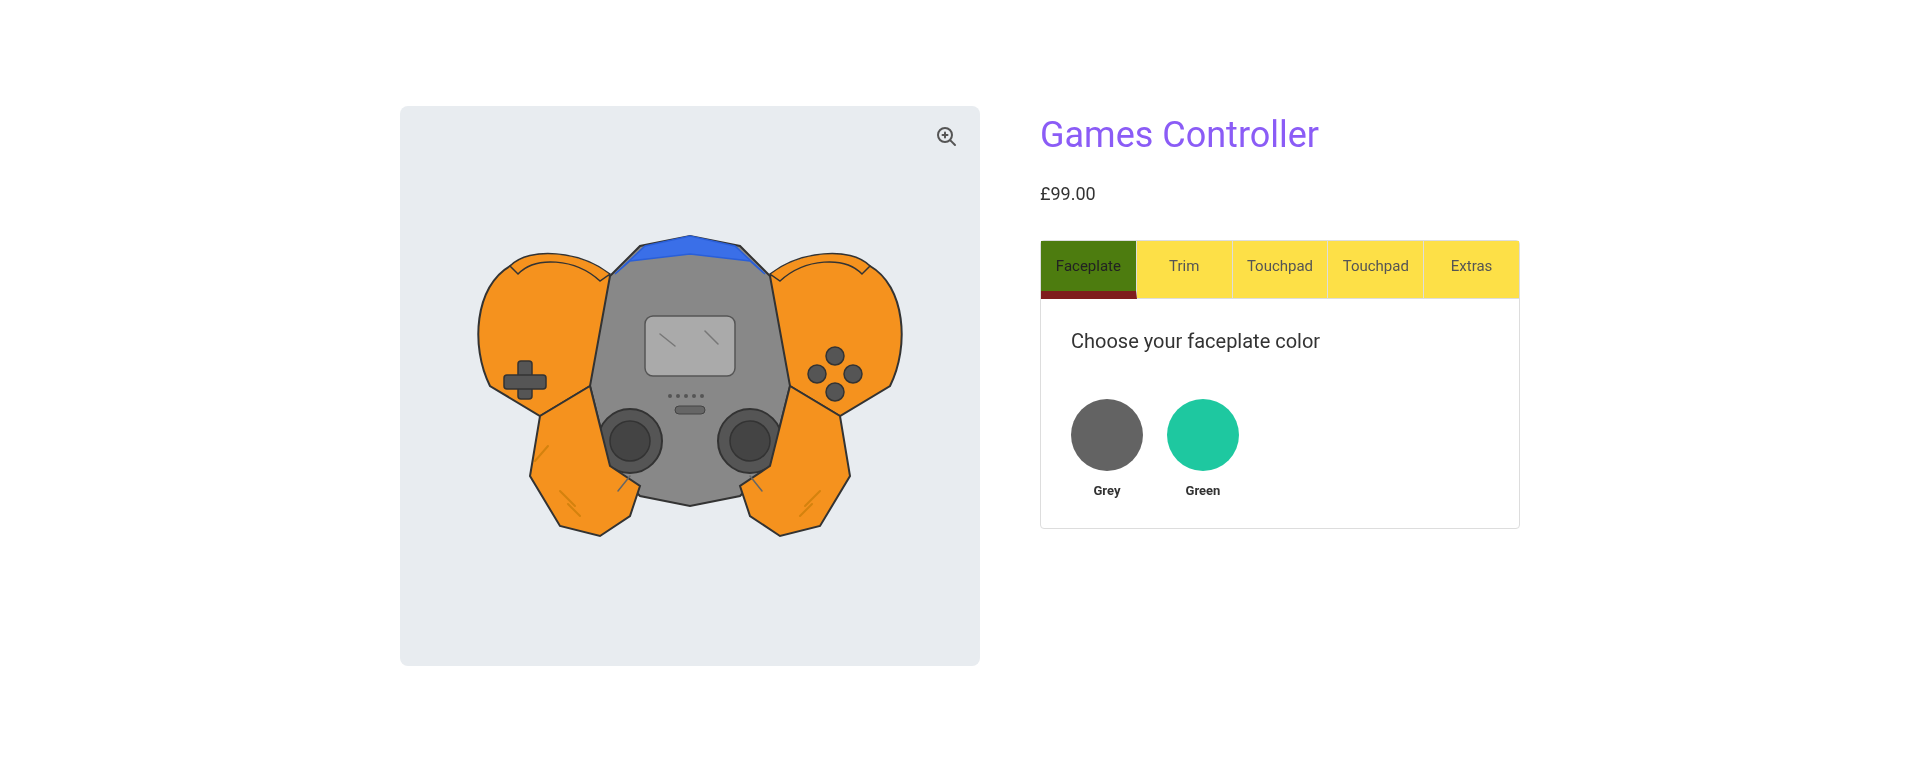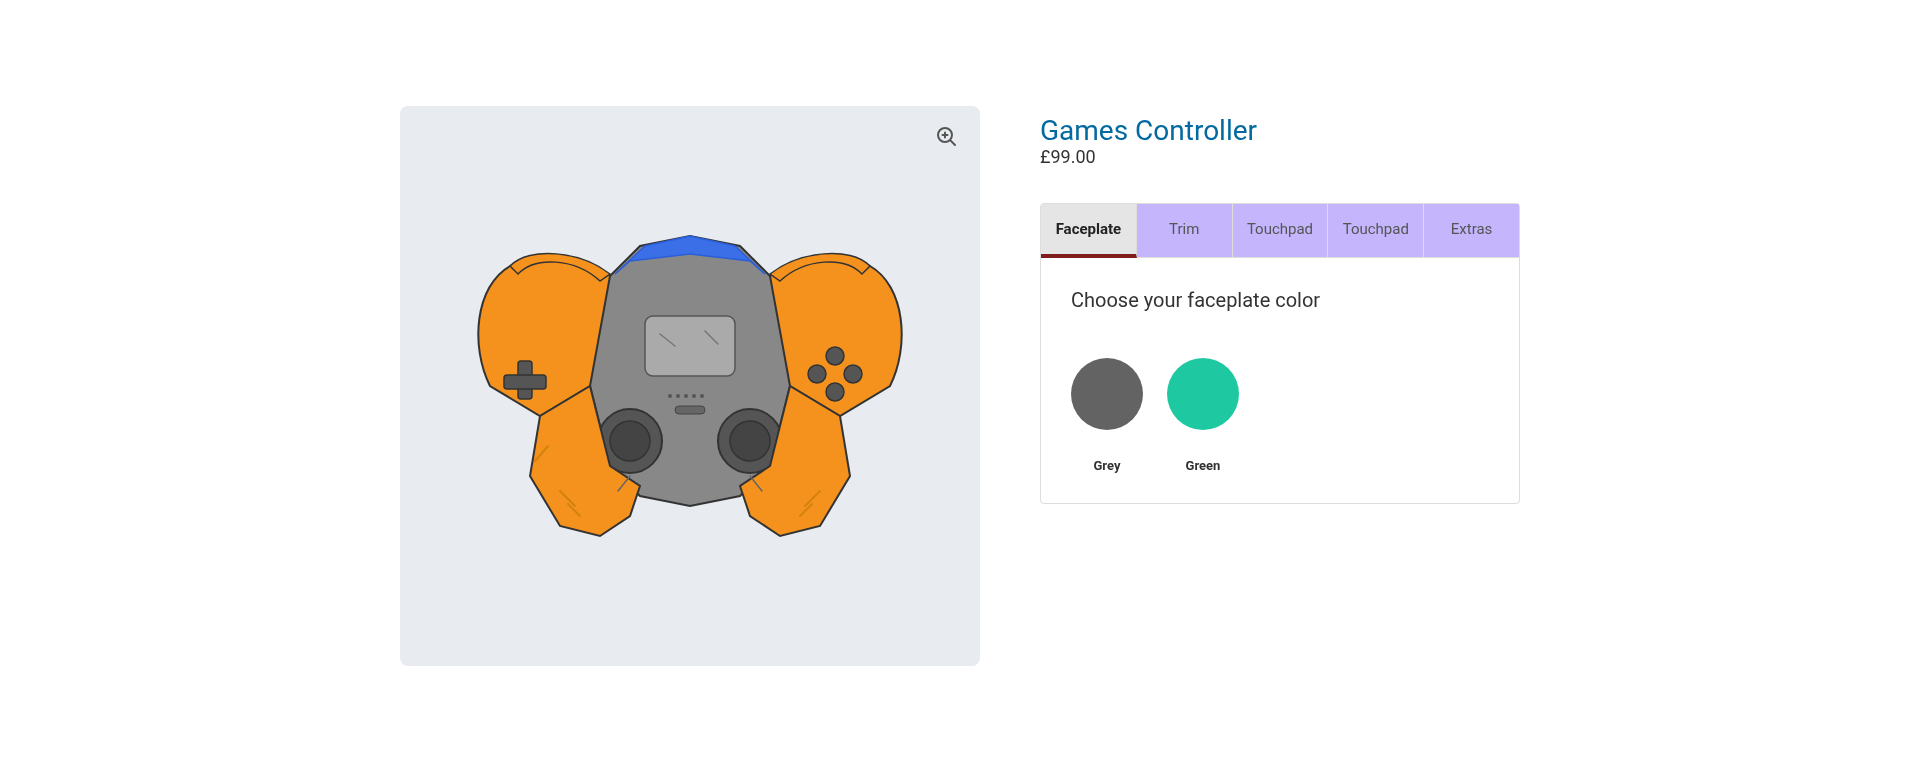--- a/index.html
+++ b/index.html
@@ -46,23 +46,24 @@
     }
     .controller-svg {
       width: 460px;
       height: 420px;
     }
     .product-details {
       flex: 1;
       padding-top: 10px;
     }
     .product-title {
-      font-size: 28px;
-      font-weight: 400;
-      color: #0369a1;
+      font-size: 36px;
+      font-weight: 400;
+      color: #8b5cf6;
+      margin-bottom: 28px;
       line-height: 1.1;
     }
     .product-price {
       font-size: 18px;
       color: #333;
       margin-bottom: 36px;
       font-weight: 400;
     }
     .tabs-container {
       border: 1px solid #ddd;
@@ -72,52 +73,52 @@
     .tabs-row {
       display: flex;
       border-bottom: 1px solid #ddd;
     }
     .tab {
       flex: 1;
       padding: 16px 12px;
       text-align: center;
       font-size: 15px;
       color: #555;
-      background: #c4b5fd;
+      background: #fde047;
       cursor: pointer;
       border-right: 1px solid #ddd;
       transition: background 0.2s;
     }
     .tab:last-child { border-right: none; }
     .tab.active {
-      background: #e5e5e5;
+      background: #4d7c0f;
       color: #222;
-      font-weight: 700;
-      border-bottom: 4px solid #7f1d1d;
+      font-weight: 400;
+      border-bottom: 8px solid #7f1d1d;
       margin-bottom: -1px;
     }
     .tab-content {
       padding: 30px;
     }
     .color-section-title {
       font-size: 20px;
       font-weight: 400;
       color: #333;
       margin-bottom: 46px;
     }
     .color-options {
       display: flex;
       gap: 24px;
       align-items: flex-start;
     }
     .color-option {
       display: flex;
       flex-direction: column;
       align-items: center;
-      gap: 28px;
+      gap: 12px;
       cursor: pointer;
     }
     .color-circle {
       width: 72px;
       height: 72px;
       border-radius: 50%;
       border: 3px solid transparent;
       transition: border-color 0.2s;
     }
     .color-circle.selected {

